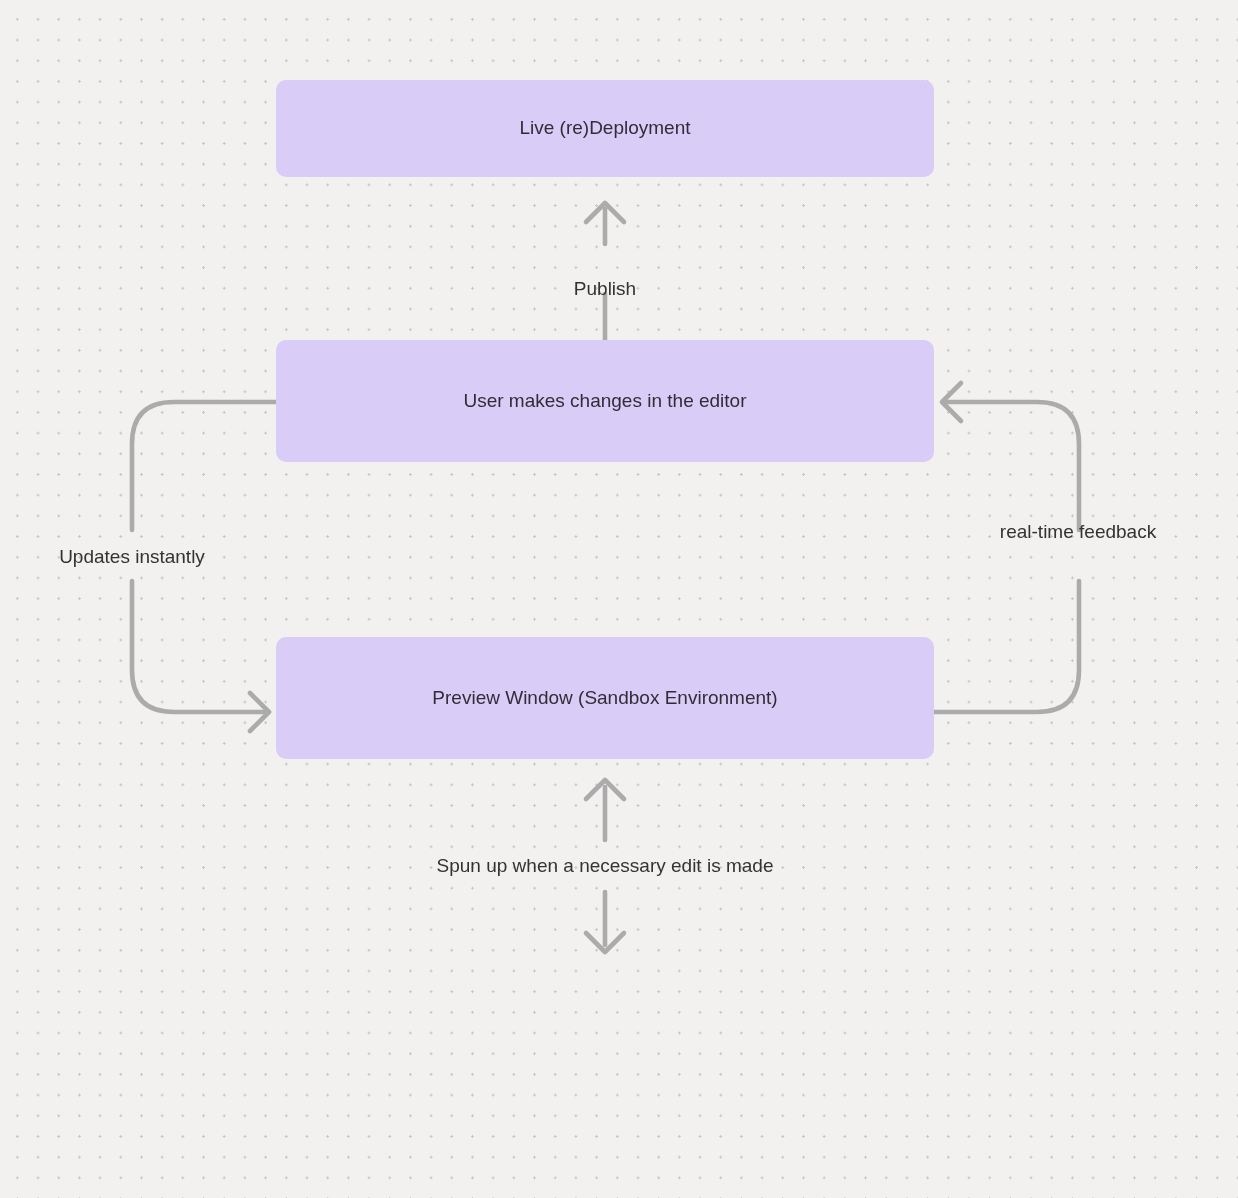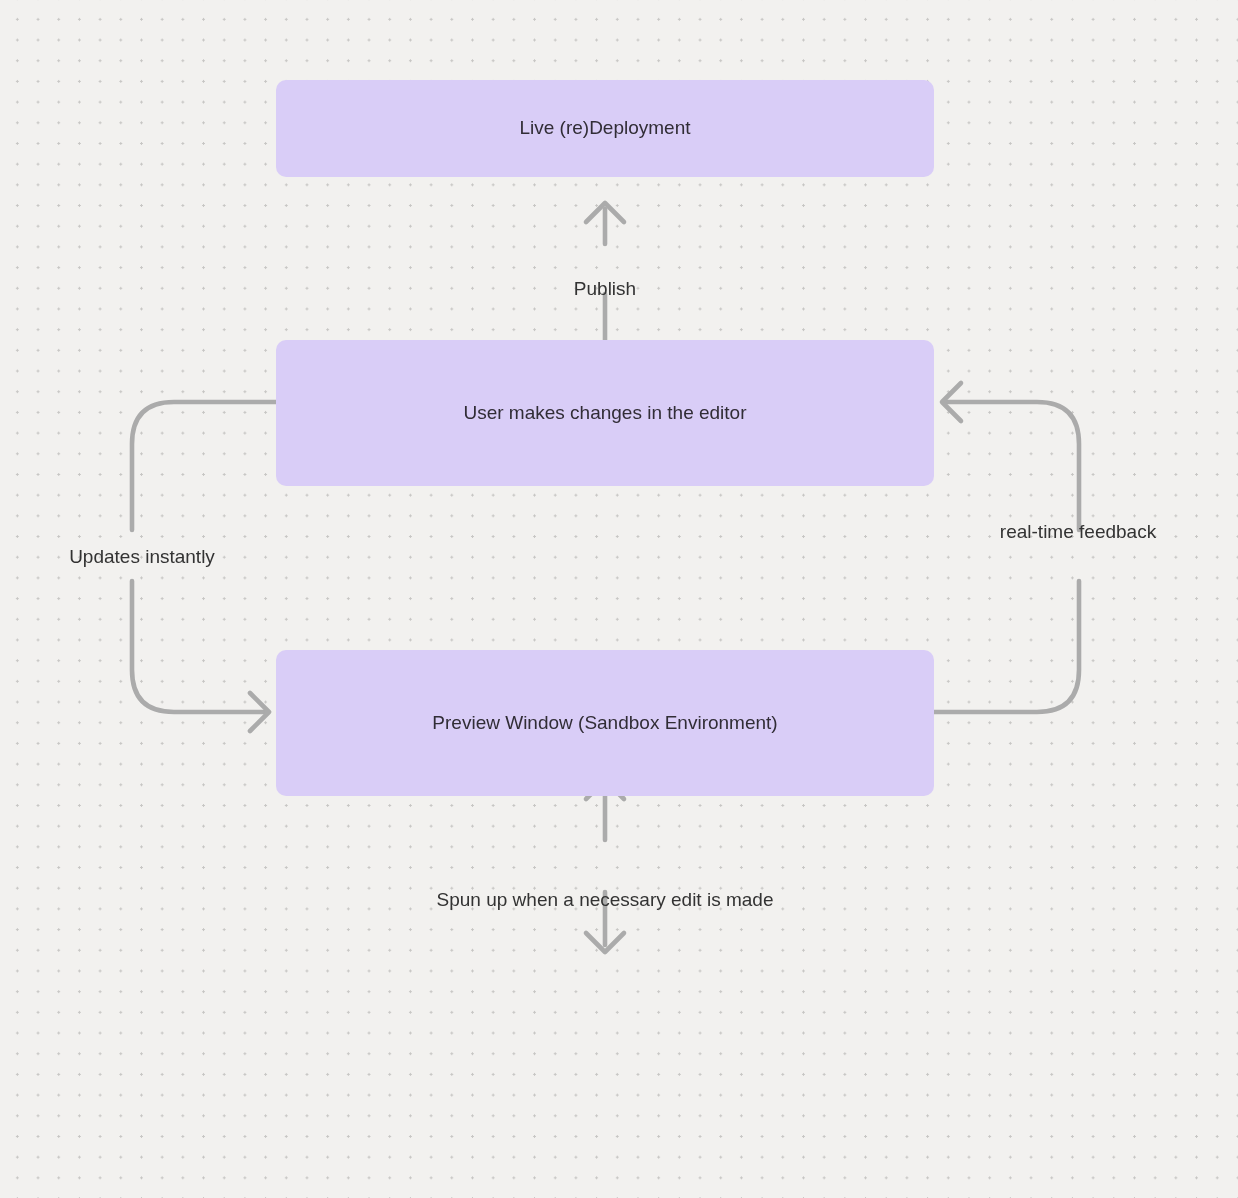--- a/index.html
+++ b/index.html
@@ -15,54 +15,54 @@
     overflow: hidden;
     background-color: #f2f1ef;
     background-image: radial-gradient(circle, #c7c6c4 1.2px, rgba(0,0,0,0) 1.35px);
     background-size: 20.7px 20.7px;
     background-position: 7px 9px;
   }
   .node {
     position: absolute;
     left: 276px;
     width: 658px;
-    height: 146px;
+    height: 122px;
     background: #d9cdf7;
     border-radius: 10px;
     display: flex;
     align-items: center;
     justify-content: center;
     font-size: 19px;
     line-height: 1.3;
     color: #312d36;
     text-align: center;
   }
   #node-live-deployment { top: 80px; height: 97px; }
   #node-editor          { top: 340px; }
-  #node-preview-window  { top: 650px; }
+  #node-preview-window  { top: 637px; }
   #node-dev-server      { top: 958px; }
   .arrows {
     position: absolute;
     top: 0;
     left: 0;
     width: 1238px;
     height: 1198px;
     pointer-events: none;
   }
   .edge-label {
     position: absolute;
     transform: translate(-50%, -50%);
     font-size: 19px;
     color: #333333;
     white-space: nowrap;
   }
   #label-publish            { left: 605px;  top: 269px; margin-top: 20px; }
-  #label-updates-instantly  { left: 142px;  top: 557px; }
+  #label-updates-instantly  { left: 132px;  top: 557px; }
   #label-realtime-feedback  { left: 1078px; top: 532px; }
-  #label-sandbox-sync       { left: 605px;  top: 900px; }
+  #label-sandbox-sync       { left: 605px;  top: 866px; }
 </style>
 </head>
 <body>
 
 <div class="canvas">
 
   <svg class="arrows" viewBox="0 0 1238 1198" xmlns="http://www.w3.org/2000/svg">
     <g stroke="#ababab" stroke-width="4.6" fill="none" stroke-linecap="round" stroke-linejoin="round">
 
       <g>

